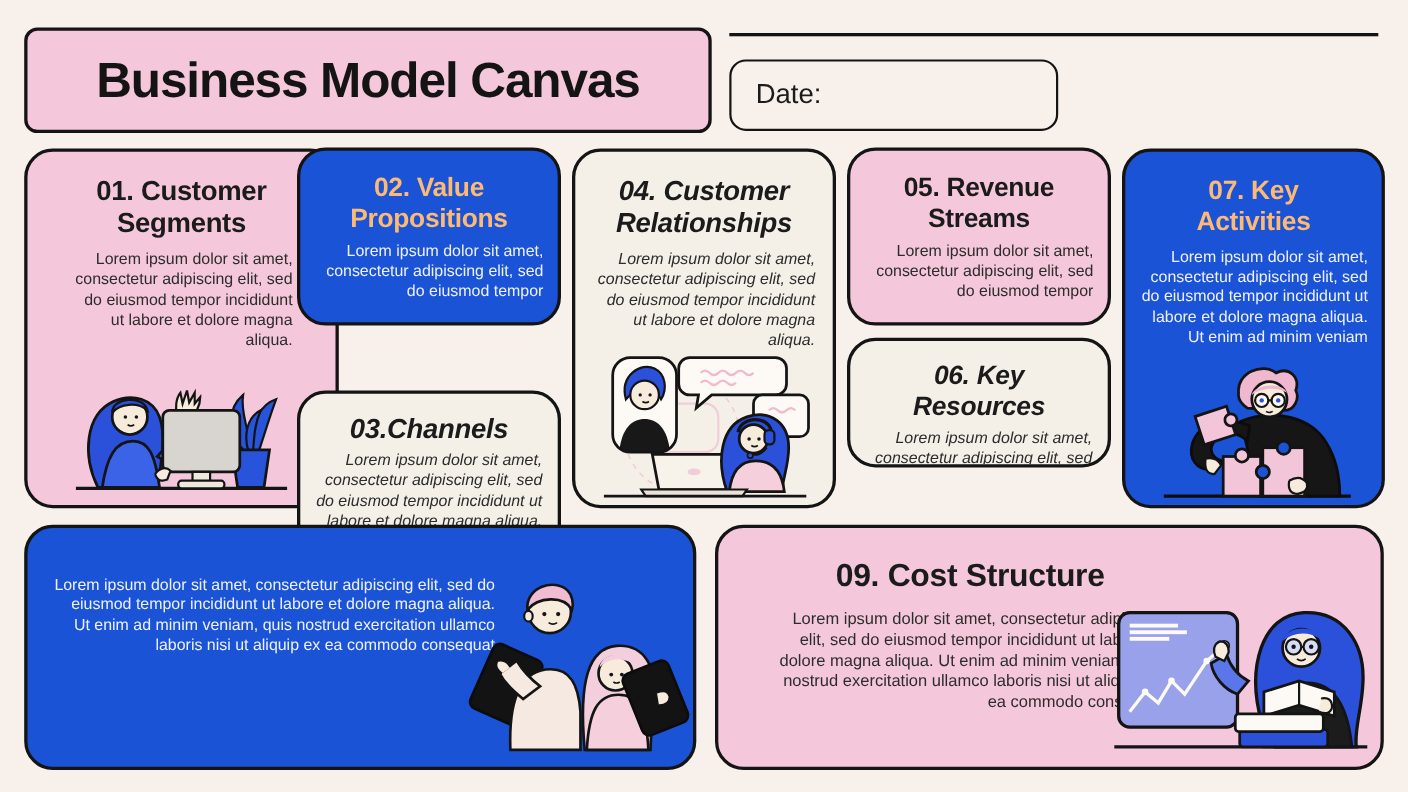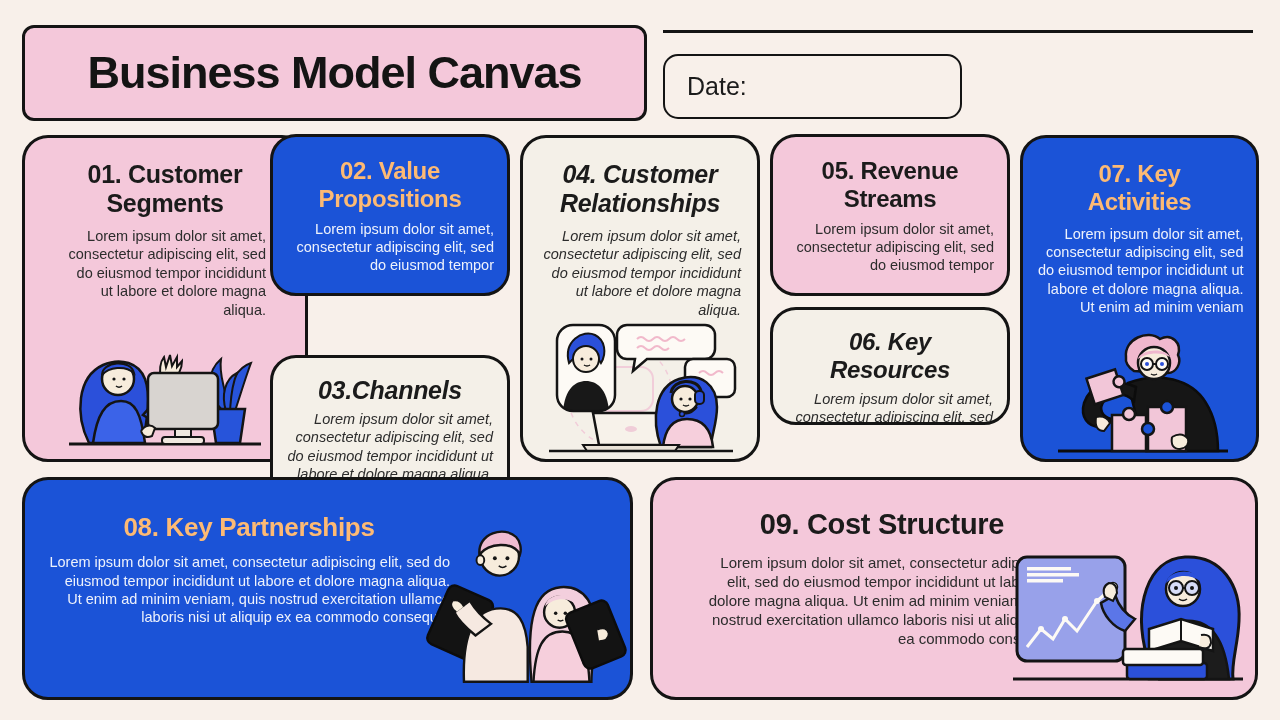--- a/index.html
+++ b/index.html
@@ -204,21 +204,20 @@
         <line x1="123" y1="37" x2="126" y2="37" stroke="#141414" stroke-width="2"></line>
         <circle cx="117" cy="37" r="2" fill="#2b50da"></circle>
           <circle cx="132" cy="37" r="2" fill="#2b50da"></circle>
         <path d="M121 47 q3 2 6 0" fill="none" stroke="#141414" stroke-width="1.5"></path>
       </svg>
     </div>
   </div>
 
   <div class="box blue s8">
     <div class="text-col">
-      <div class="sec-title">08. Key Partnerships</div>
       <div class="sec-body">Lorem ipsum dolor sit amet, consectetur adipiscing elit, sed do eiusmod tempor incididunt ut labore et dolore magna aliqua. Ut enim ad minim veniam, quis nostrud exercitation ullamco laboris nisi ut aliquip ex ea commodo consequat</div>
     </div>
     <div class="illo">
       <svg width="222" height="186" viewBox="0 0 230 190">
         <g transform="rotate(24 60 130)">
           <rect x="28" y="96" width="50" height="66" rx="7" fill="#131313" stroke="#0c0c0c" stroke-width="2.5"></rect>
         </g>
         <path d="M58 188 C56 136 70 112 96 112 C114 112 122 126 124 152 L124 188 Z" fill="#f6e9e1" stroke="#141414" stroke-width="2.5"></path>
         <path d="M70 140 C60 132 52 124 48 116 L64 104 C70 114 78 122 86 128 Z" fill="#f6e9e1" stroke="#141414" stroke-width="2.5"></path>
         <path d="M50 116 q-8 -6 -4 -12 q8 -2 12 6" fill="#f7ecdc" stroke="#141414" stroke-width="2"></path>

